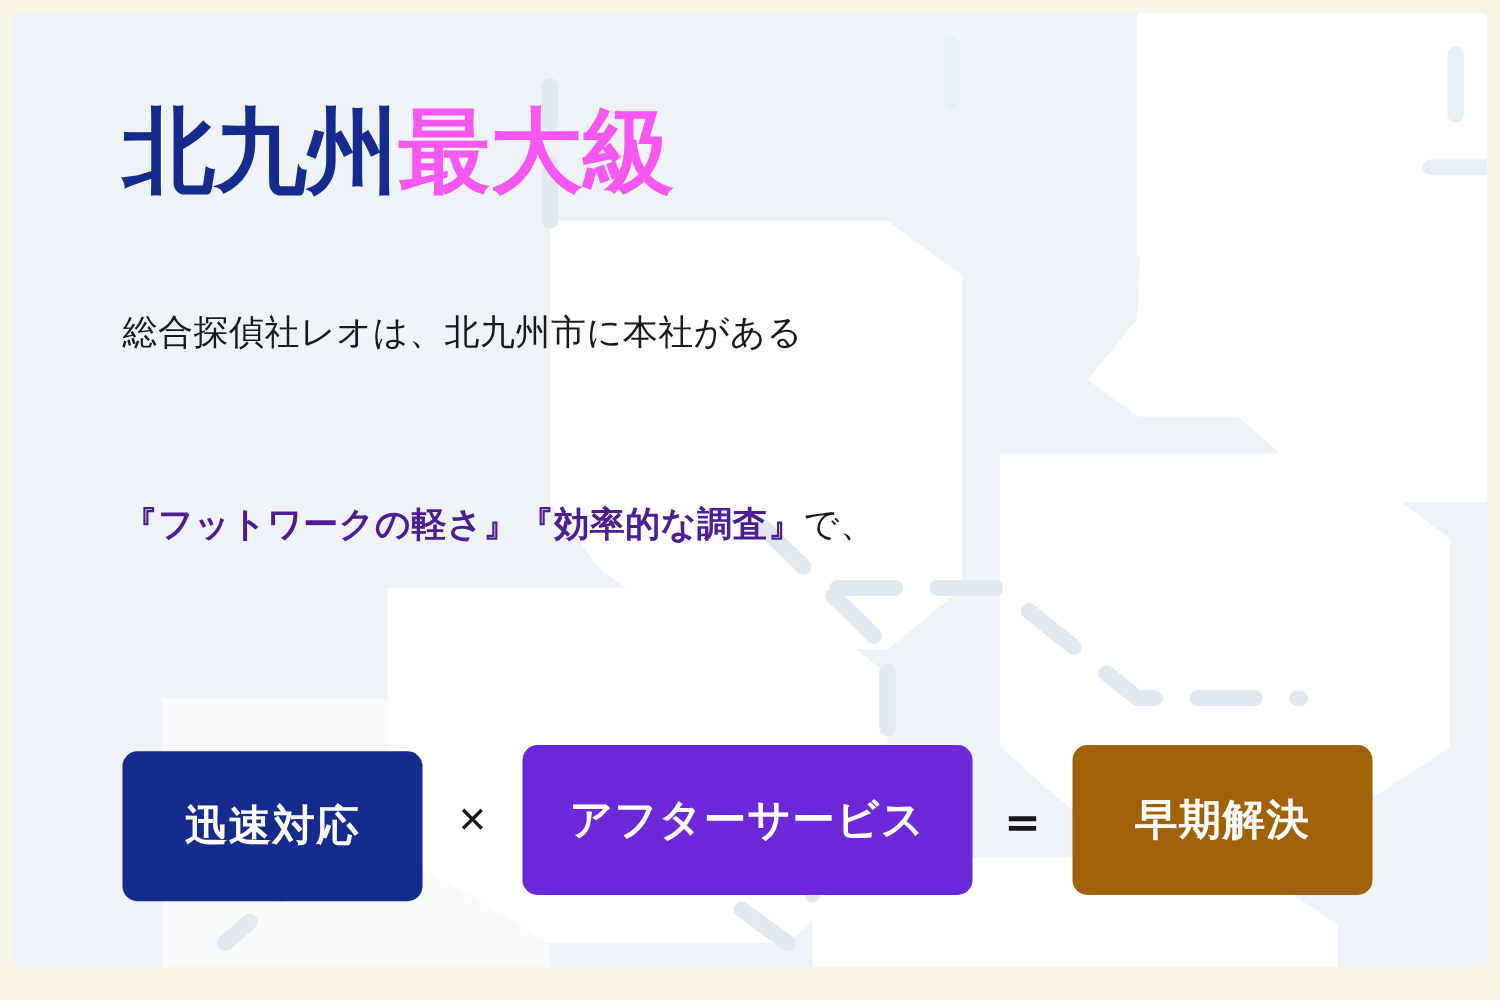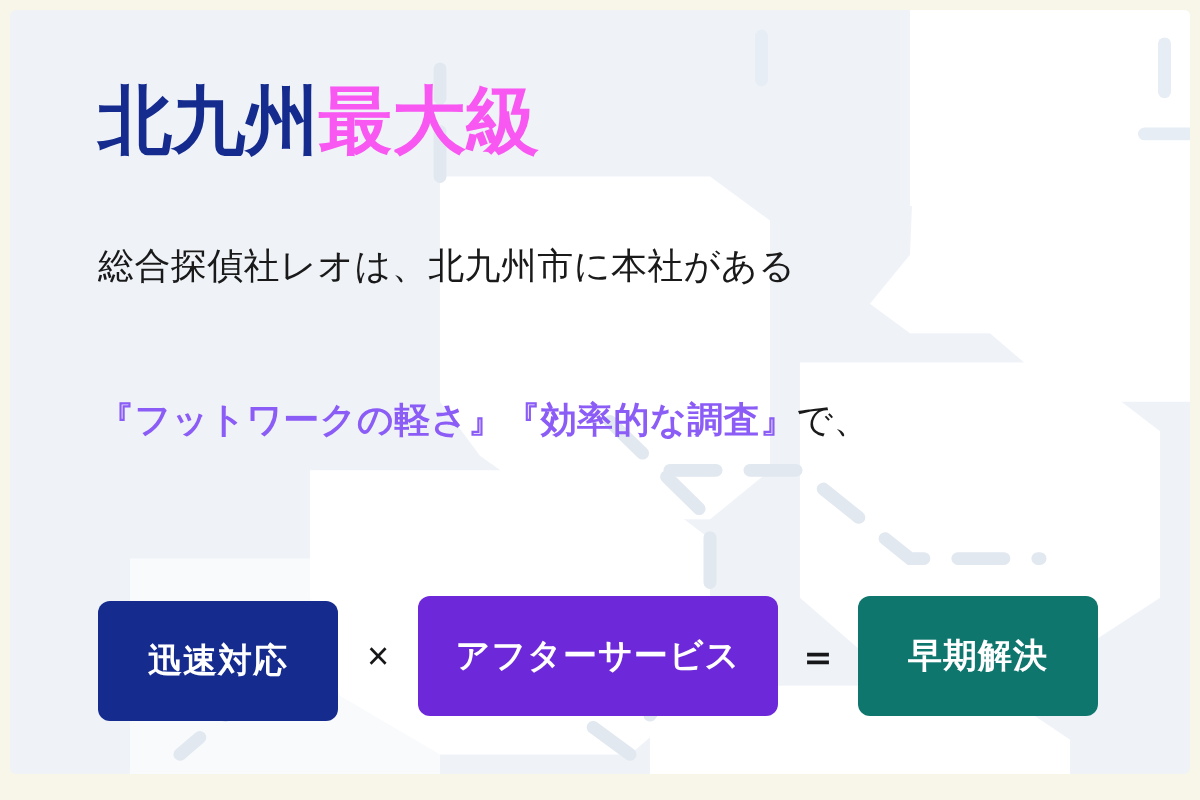--- a/index.html
+++ b/index.html
@@ -57,30 +57,30 @@
     margin: 0;
   }
   .headline .part-navy { color: #152b8e; }
   .headline .part-magenta { color: #f857f2; }
 
   .para {
     position: absolute;
     left: 10px;
     margin: 0;
     color: #1a1a1a;
-    font-size: 36px;
+    font-size: 28px;
     line-height: 56px;
     letter-spacing: 0.4px;
     white-space: nowrap;
   }
   .para-intro { top: 228px; }
   .para-strength { top: 382px; }
 
   .para-strength .emph {
-    color: #8b5cf6;
+    color: #4c1d95;
     font-weight: 700;
   }
   .para-strength .tail { color: #1a1a1a; font-weight: 400; }
 
   .formula {
     position: absolute;
     left: 10px;
     top: 586px;
     display: flex;
     align-items: center;
@@ -96,21 +96,21 @@
     color: #ffffff;
     font-size: 34px;
     font-weight: 700;
     letter-spacing: 1px;
     box-sizing: border-box;
     padding: 0 32px;
     white-space: nowrap;
   }
   .badge-speed { background: #152b8e; min-width: 240px; margin-top: 10px; }
   .badge-aftercare { background: #6d28d9; min-width: 360px; }
-  .badge-result { background: #0f766e; min-width: 240px; }
+  .badge-result { background: #a16207; min-width: 240px; }
 
   .operator {
     display: flex;
     align-items: center;
     justify-content: center;
     color: #17171a;
     width: 80px;
     flex: 0 0 80px;
     text-align: center;
   }

